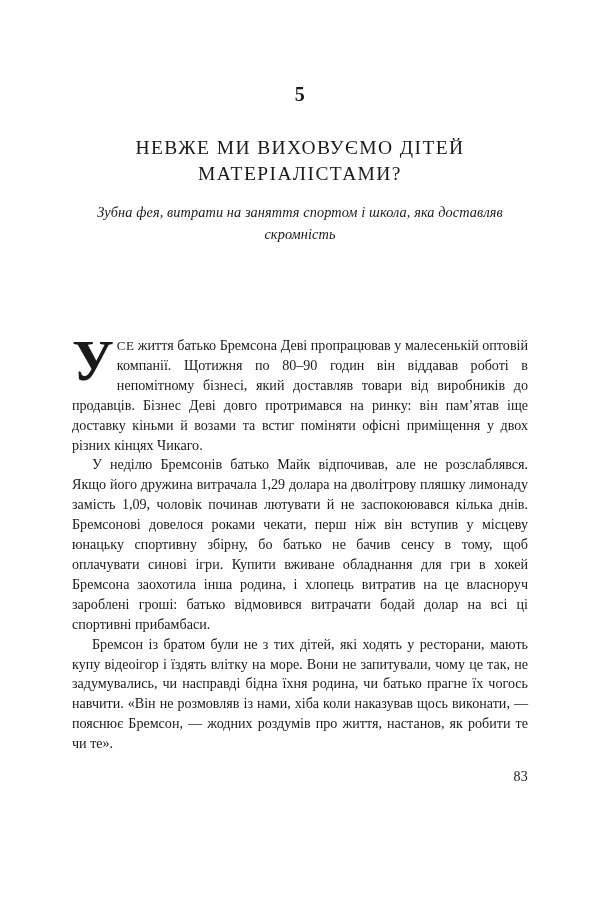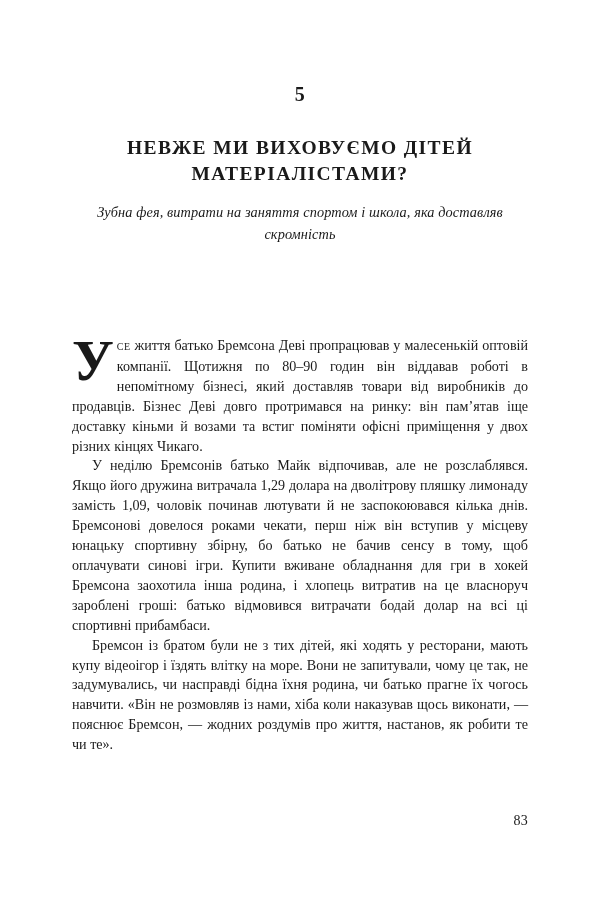--- a/index.html
+++ b/index.html
@@ -34,21 +34,21 @@
   .chapter-number {
     font-size: 20px;
     font-weight: bold;
     line-height: 1.0;
     letter-spacing: 0.5px;
     margin: 0 0 31px 0;
   }
 
   .chapter-title {
     font-size: 19.5px;
-    font-weight: bold;
+    font-weight: normal;
     line-height: 26px;
     letter-spacing: 1.4px;
     margin: 0 0 14px 0;
     padding: 0 6px;
   }
 
   .chapter-subtitle {
     font-size: 14.3px;
     font-style: italic;
     line-height: 22px;
@@ -85,30 +85,30 @@
     font-size: 57px;
     line-height: 46px;
     font-weight: bold;
     padding: 2px 3px 0 0;
     margin: 0;
     font-family: "Liberation Serif", "DejaVu Serif", serif;
   }
 
   .smallcaps {
     font-variant: small-caps;
-    font-size: 10px;
+    font-size: 13px;
     letter-spacing: 0.4px;
   }
 
   
 
   .folio {
     position: absolute;
     left: 72px;
-    top: 812px;
+    top: 768px;
     width: 456px;
     text-align: right;
     font-size: 14px;
     line-height: 18px;
     letter-spacing: 0.3px;
   }
 </style>
 </head>
 <body>
 

